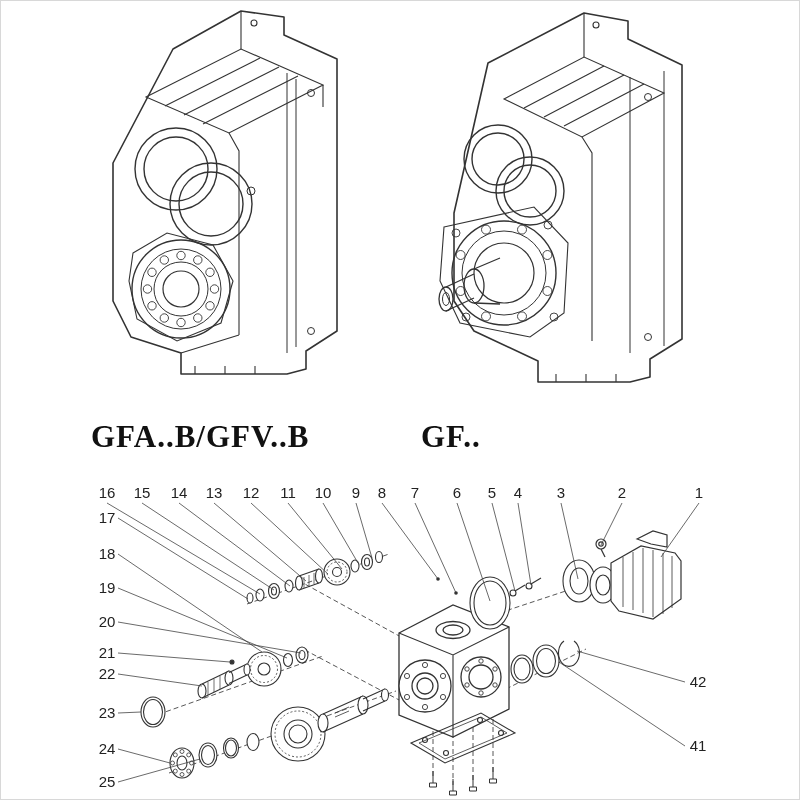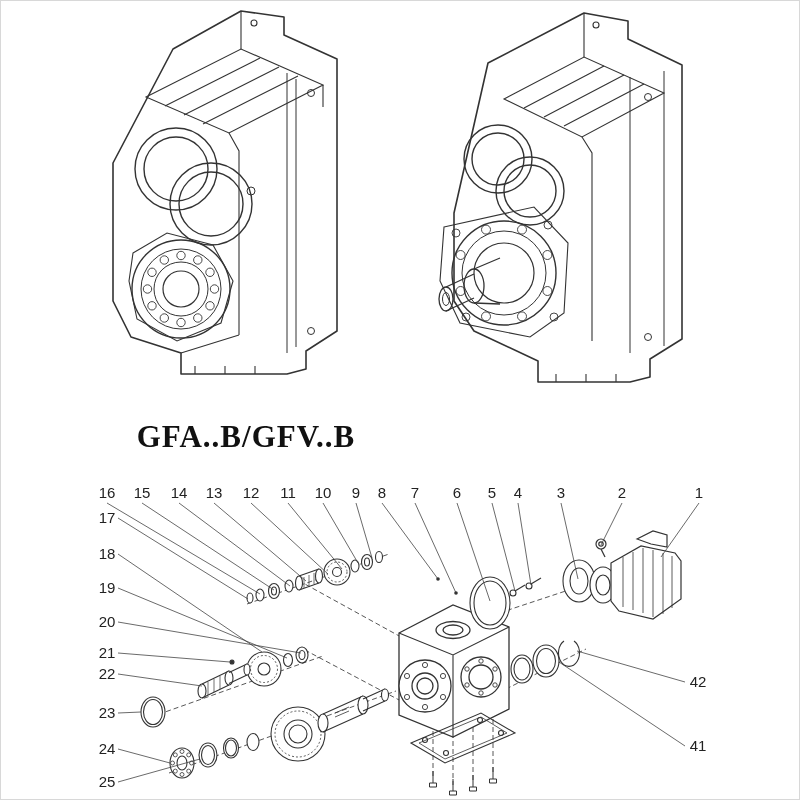--- a/index.html
+++ b/index.html
@@ -4,21 +4,21 @@
 <style>
   html,body{margin:0;padding:0;background:#ffffff;}
   .canvas{
     position:relative;width:800px;height:800px;background:#ffffff;
     border:1px solid #d8d8d8;box-sizing:border-box;overflow:hidden;
     font-family:"Liberation Sans", sans-serif;
   }
   .figure-svg{position:absolute;top:0;}
   .figure-label{
     position:absolute;top:416px;height:40px;line-height:40px;
-    text-align:center;font-family:"Liberation Serif", serif;
+    text-align:left;font-family:"Liberation Serif", serif;
     font-weight:700;font-size:31px;color:#111;letter-spacing:1px;
   }
   .label-left{left:90px;width:310px;}
   .label-right{left:420px;width:290px;}
   .exploded-svg{position:absolute;left:0;top:470px;}
   svg{display:block;}
 </style>
 </head>
 <body>
 
@@ -119,20 +119,21 @@
       <path d="M214,76 L214,352 M248,70 L248,345"></path>
       <circle cx="232" cy="96" r="3.5"></circle>
       <circle cx="232" cy="336" r="3.5"></circle>
     </g>
     <g stroke="#333" stroke-width="1.1">
       <path d="M140,381 L140,373 M170,381 L170,373 M200,381 L200,373"></path>
     </g>
   </svg>
 
   <div class="figure-label label-left">GFA..B/GFV..B</div>
+  <div class="figure-label label-right">GF..</div>
 
   <svg class="exploded-svg" width="800" height="330" viewBox="0 470 800 330">
 
     <g stroke="#444" stroke-width="0.9" stroke-dasharray="5,3" fill="none">
       <path d="M246,603 L388,553 M150,716 L322,655 M168,772 L395,690
                M468,622 L604,577 M505,688 L585,648
                M400,636 L302,582 M400,700 L302,648
                M432,714 L432,776 M452,724 L452,784 M472,718 L472,780 M492,710 L492,772"></path>
     </g>
 

